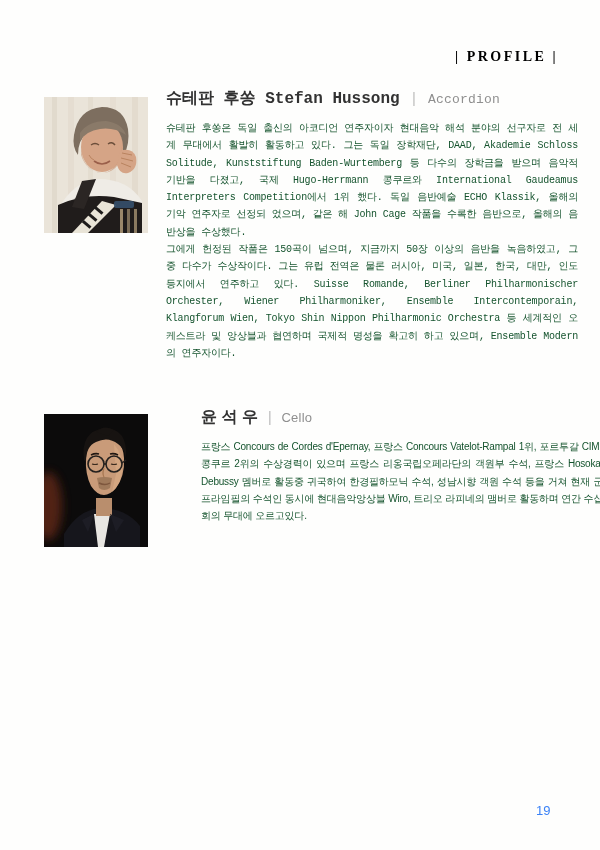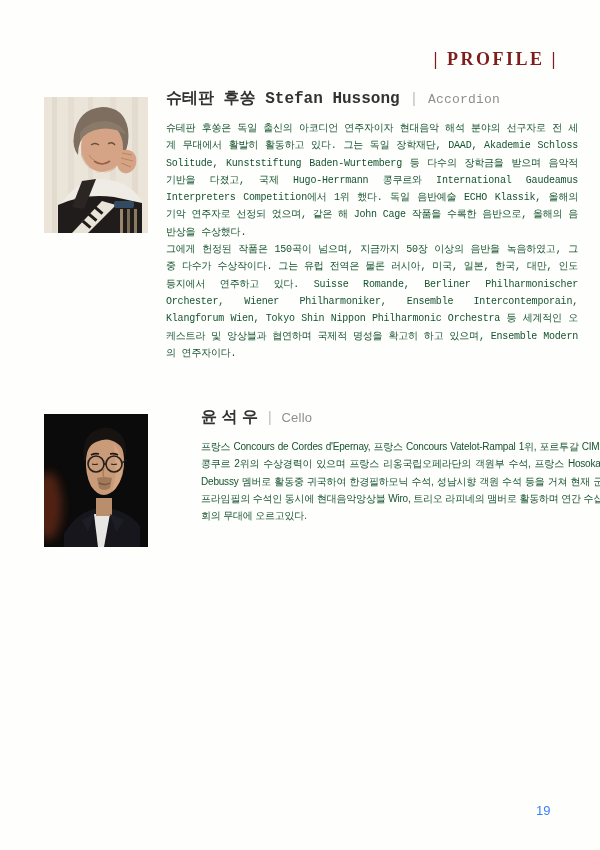--- a/index.html
+++ b/index.html
@@ -3,21 +3,21 @@
 <meta charset="utf-8">
 <style>
   html,body{margin:0;padding:0;background:#ffffff;}
   .page{
     position:relative;width:600px;height:850px;background:#fefefd;overflow:hidden;
     font-family:"Liberation Sans","DejaVu Sans",sans-serif;color:#3e3a37;
   }
   .header-label{
     position:absolute;top:49px;right:42px;
     font-family:"Liberation Serif","DejaVu Serif",serif;
-    font-weight:bold;font-size:18px;letter-spacing:2.5px;color:#7f1d1d;
+    font-weight:bold;font-size:14px;letter-spacing:2.5px;color:#000000;
   }
   .photo{position:absolute;left:44px;overflow:hidden;background:#ddd;}
   .photo svg{display:block;}
   .photo-1{top:97px;width:104px;height:136px;}
   .photo-2{top:414px;width:104px;height:133px;}
   .content{position:absolute;left:166px;width:412px;}
   .content-1{top:88px;font-family:Liberation Mono, monospace;}
   .content-2{top:406px;margin-left:35px;}
   .title{margin:0 0 9px 0;font-size:16px;line-height:22px;font-weight:bold;color:#323232;}
   .title .sep{font-weight:normal;color:#b9b9b9;margin:0 10px;font-size:14px;}

